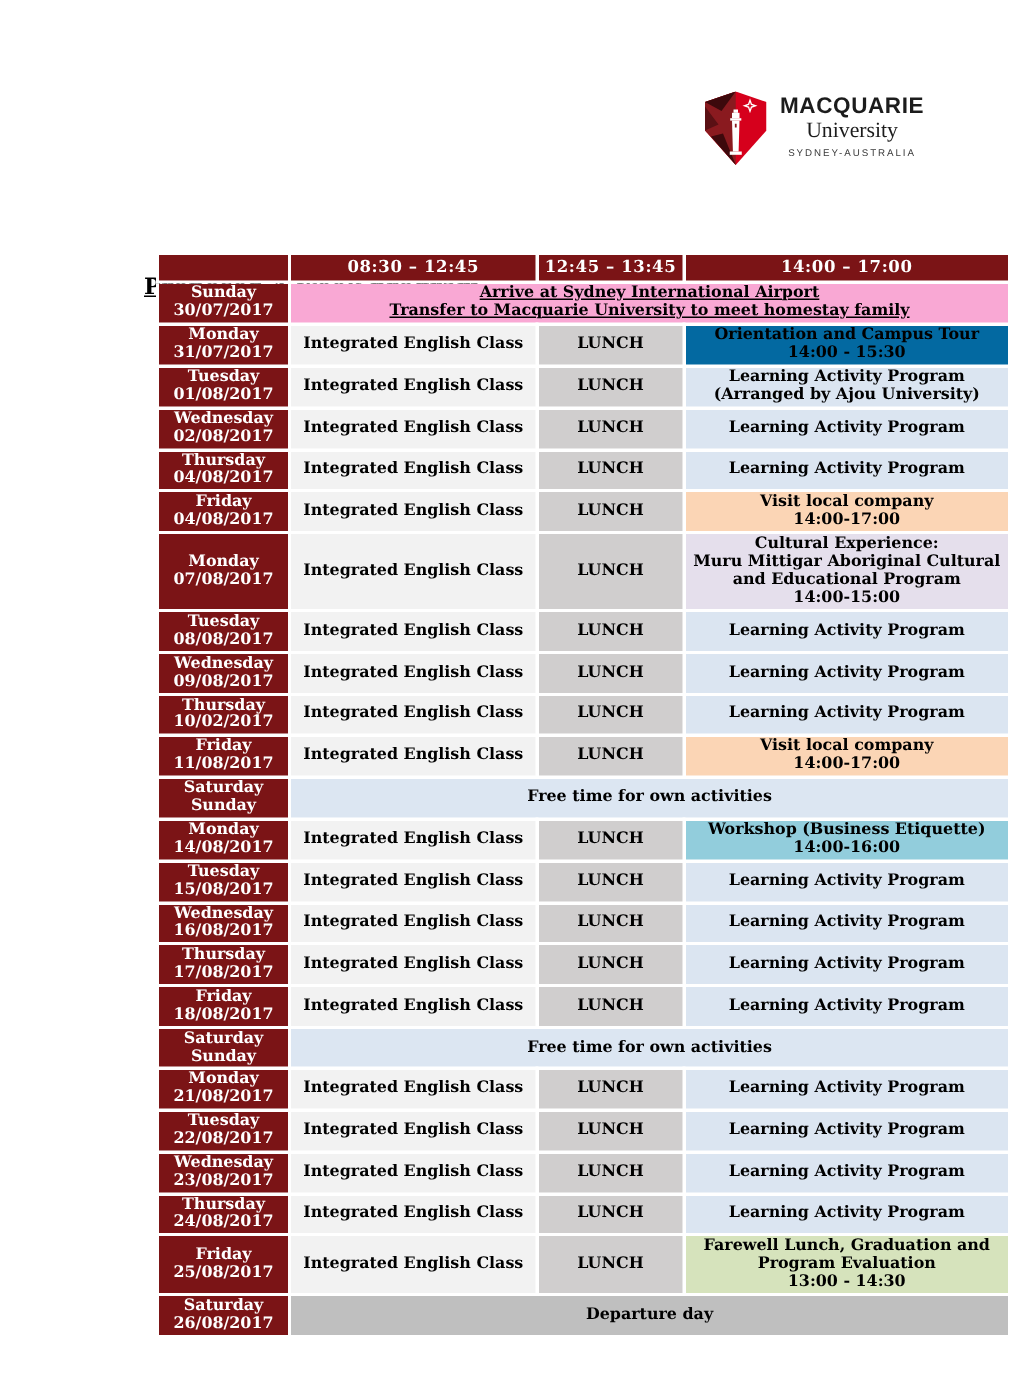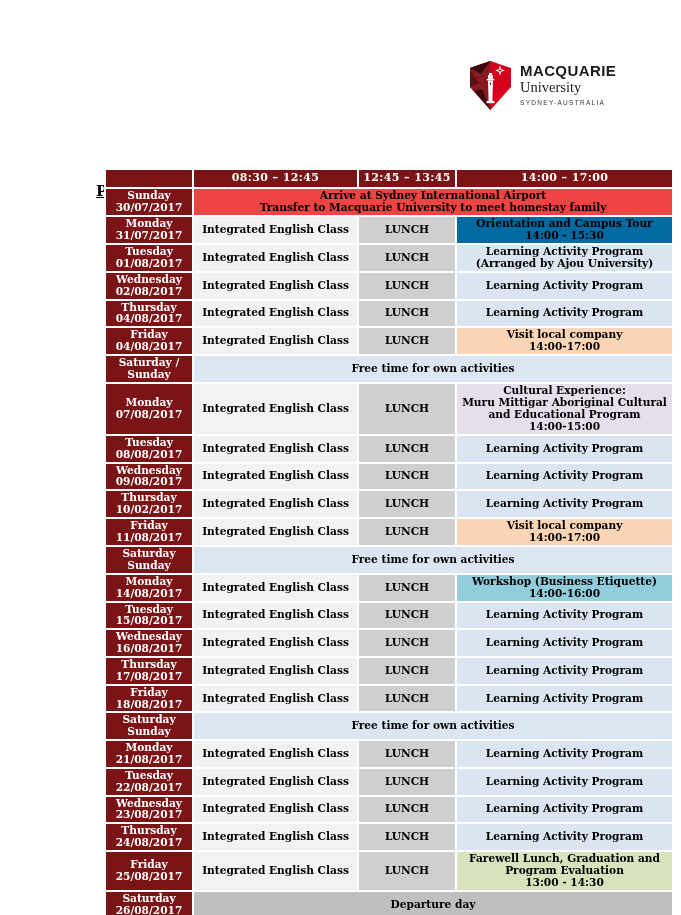--- a/index.html
+++ b/index.html
@@ -11,21 +11,21 @@
     color: #000;
     overflow: hidden;
   }
 
   
   .logo {
     position: absolute; left: 470px; top: 61px;
     display: flex; align-items: flex-start;
   }
   .logo-shield { width: 41px; height: 49px; flex: 0 0 auto; }
-  .logo-text { margin-left: 9px; padding-top: 2px; }
+  .logo-text { margin-left: 9px; padding-top: 2px; text-align: center; }
   .logo-name {
     font-family: "Liberation Sans", sans-serif;
     font-weight: bold; font-size: 15px; line-height: 16px;
     letter-spacing: 0.4px; color: #1c1c1c;
   }
   .logo-sub {
     font-family: "Liberation Serif", serif;
     font-size: 14.5px; line-height: 16px; color: #1c1c1c;
   }
   .logo-tagline {
@@ -111,21 +111,21 @@
         <th>12:45 – 13:45</th>
         <th>14:00 – 17:00</th>
       </tr>
   </thead>
   <tbody>
       <tr style="height: 23px;">
         <td class="day">
           <div>Sunday</div>
           <div>30/07/2017</div>
         </td>
-        <td colspan="3" style="background: #ef4444;">
+        <td colspan="3" style="background: #f9a8d4; text-decoration: underline;">
           <div>Arrive at Sydney International Airport</div>
           <div>Transfer to Macquarie University to meet homestay family</div>
         </td>
       </tr>
       <tr>
         <td class="day">
           <div>Monday</div>
           <div>31/07/2017</div>
         </td>
         <td style="background: rgb(242, 242, 242);">
@@ -192,29 +192,20 @@
         </td>
         <td style="background: rgb(242, 242, 242);">
           <div>Integrated English Class</div>
         </td>
         <td style="background: rgb(208, 206, 206);">
           <div>LUNCH</div>
         </td>
         <td style="background: rgb(251, 213, 181);">
           <div>Visit local company</div>
           <div>14:00-17:00</div>
-        </td>
-      </tr>
-      <tr>
-        <td class="day">
-          <div>Saturday /</div>
-          <div>Sunday</div>
-        </td>
-        <td colspan="3" style="background: rgb(220, 230, 242);">
-          <div>Free time for own activities</div>
         </td>
       </tr>
       <tr style="height: 50px;">
         <td class="day">
           <div>Monday</div>
           <div>07/08/2017</div>
         </td>
         <td style="background: rgb(242, 242, 242);">
           <div>Integrated English Class</div>
         </td>

